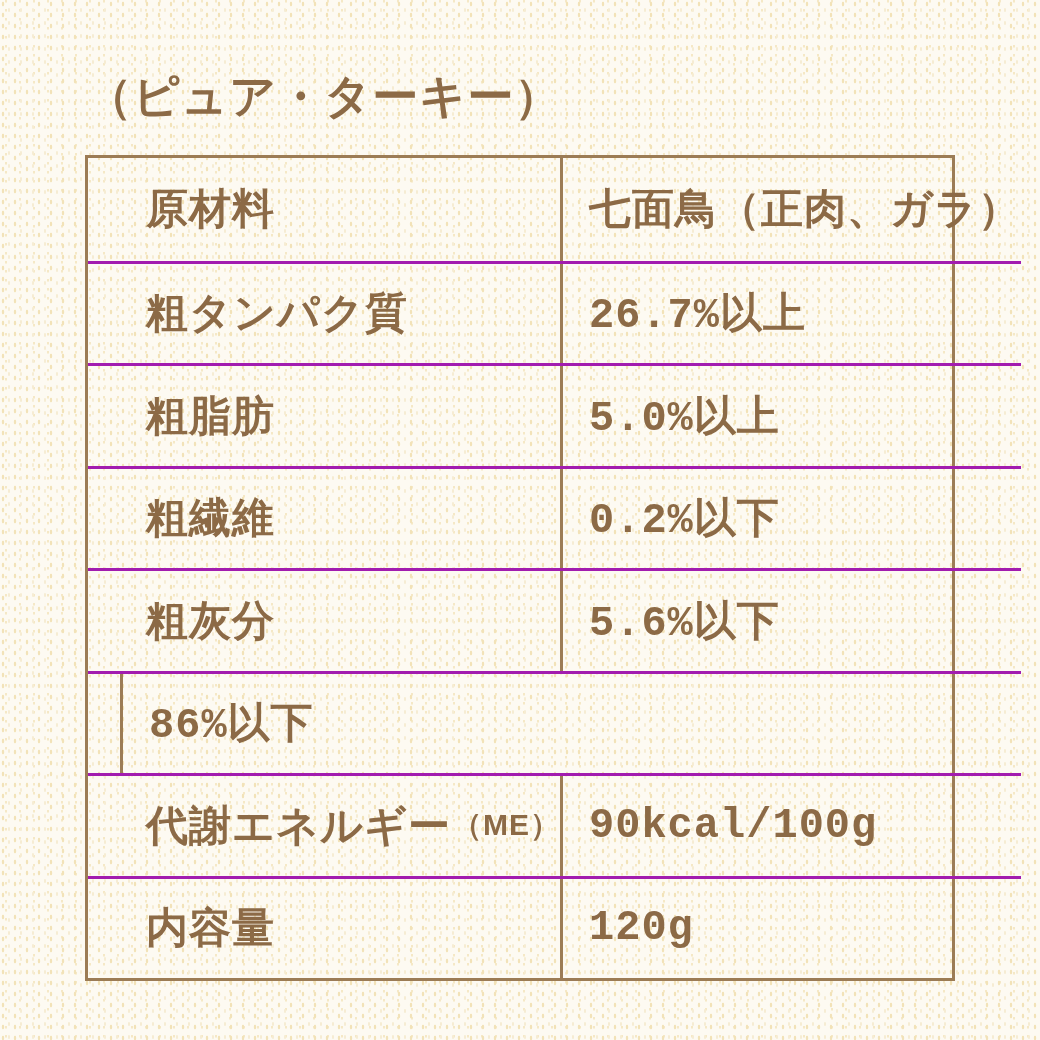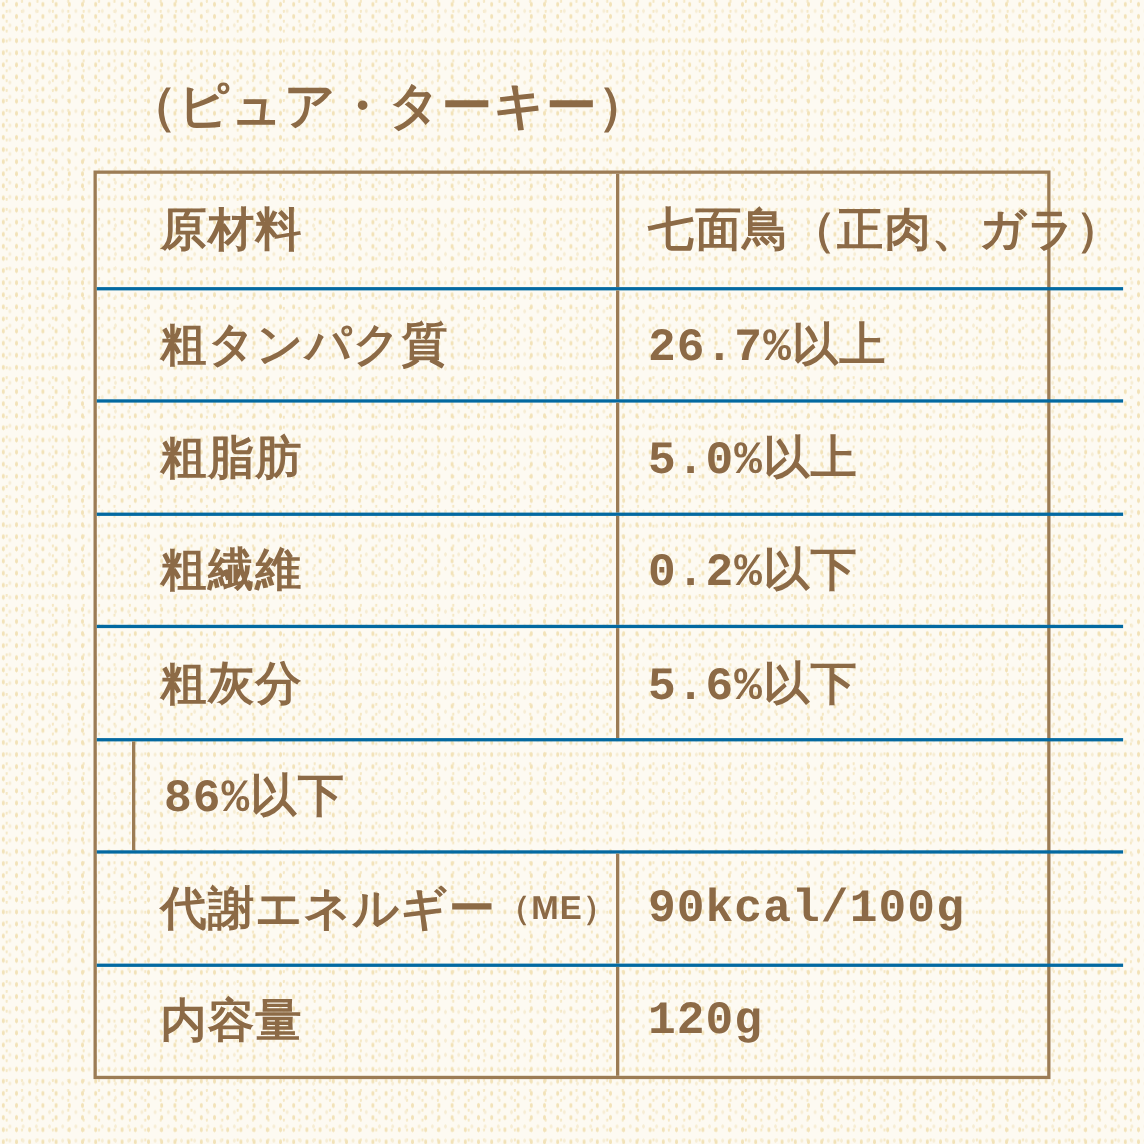--- a/index.html
+++ b/index.html
@@ -32,42 +32,42 @@
     align-items: baseline;
     white-space: nowrap;
     line-height: 80px;
   }
   .title-main {
     font-size: 72px;
     letter-spacing: 2px;
   }
   .title-sub {
     font-size: 46px;
-    margin-left: 29px;
+    margin-left: 0;
     letter-spacing: 1px;
   }
 
   .comp-table {
     position: absolute;
     left: 85px;
     top: 155px;
     width: 870px;
     height: 826px;
     border: 3px solid #9c7c55;
     display: grid;
     grid-template-rows: repeat(8, 1fr);
   }
 
   .row {
     display: grid;
     grid-template-columns: 440px 1fr;
     padding-left: 32px;
   }
   .row + .row {
-    border-top: 3px solid #0369a1;
+    border-top: 3px solid #a21caf;
   }
 
   .cell {
     display: flex;
     align-items: center;
     padding-left: 26px;
     font-size: 42px;
     letter-spacing: 1px;
     white-space: nowrap;
   }

